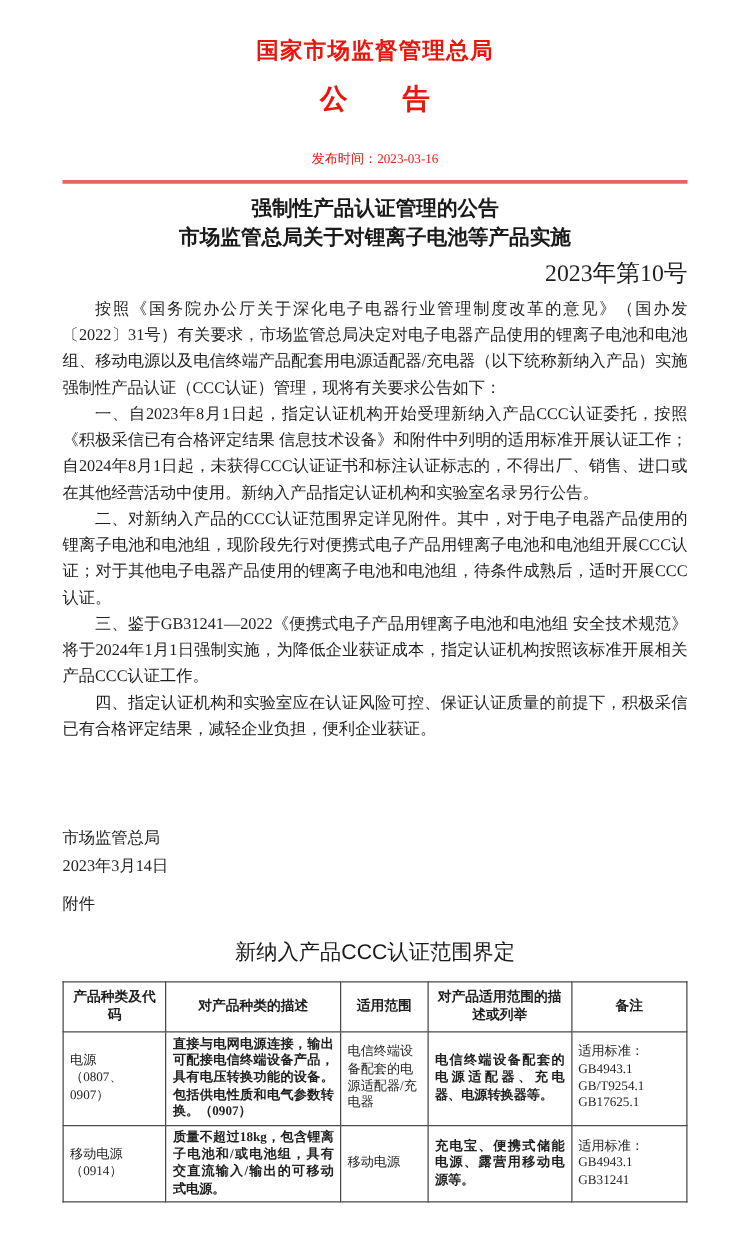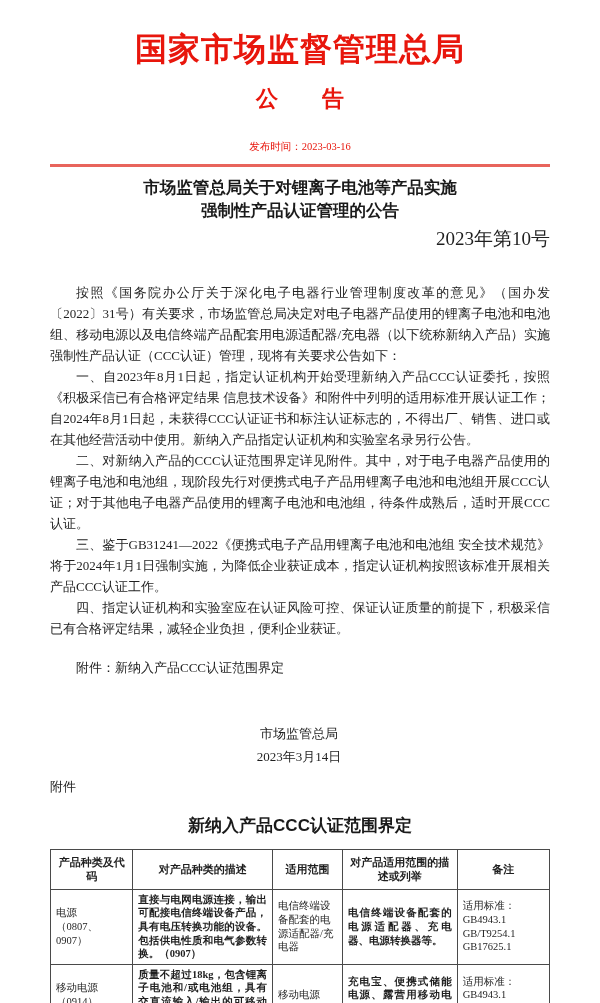--- a/index.html
+++ b/index.html
@@ -14,21 +14,21 @@
     color: #1f1f1f;
   }
   .inner { padding: 28px 50px 0 50px; }
 
   
   .agency {
     text-align: center;
     color: #e8160c;
     font-family: "Liberation Sans", sans-serif;
     font-weight: bold;
-    font-size: 32px;
+    font-size: 18px;
     letter-spacing: 1px;
   }
   .doc-type {
     margin-top: 12px;
     text-align: center;
     color: #e8160c;
     font-family: Liberation Mono, monospace;
     font-weight: bold;
     font-size: 22px;
     white-space: pre-wrap;
@@ -56,51 +56,51 @@
     line-height: 23px;
     color: #1a1a1a;
   }
   .doc-number {
     margin-top: 4px;
     text-align: right;
     font-size: 19px;
   }
 
   
-  .body-text { margin-top: 30px; }
+  .body-text { margin-top: 4px; }
   .body-text p {
     font-size: 13px;
     line-height: 21px;
     text-align: justify;
     text-indent: 2em;
   }
   .attachment-note {
     margin-top: 18px;
     font-size: 13px;
     line-height: 21px;
     text-indent: 2em;
   }
   .signature {
-    margin-top: 44px;
-    text-align: center;
+    margin-top: 65px;
+    text-align: left;
     font-size: 13px;
     line-height: 23px;
     padding-right: 2px;
   }
 
   
   .appendix-label {
     margin-top: 10px;
     font-size: 13px;
   }
   .appendix-title {
     margin-top: 18px;
     text-align: center;
     font-family: "Liberation Sans", sans-serif;
-    font-weight: bold;
+    font-weight: normal;
     font-size: 17px;
     color: #1a1a1a;
   }
   table.ccc {
     margin-top: 12px;
     width: 100%;
     border-collapse: collapse;
     table-layout: fixed;
     font-size: 10.5px;
     line-height: 1.3;
@@ -127,34 +127,33 @@
 
 <div class="page">
   <div class="inner">
 
     <div class="agency">国家市场监督管理总局</div>
     <div class="doc-type">公　　告</div>
     <div class="publish-time">发布时间：2023-03-16</div>
     <div class="red-divider"></div>
 
     <div class="notice-title">
+      <div>强制性产品认证管理的公告</div>
       <div>市场监管总局关于对锂离子电池等产品实施</div>
-      <div>强制性产品认证管理的公告</div>
     </div>
     <div class="doc-number">2023年第10号</div>
 
     <div class="body-text">
       <p>按照《国务院办公厅关于深化电子电器行业管理制度改革的意见》（国办发〔2022〕31号）有关要求，市场监管总局决定对电子电器产品使用的锂离子电池和电池组、移动电源以及电信终端产品配套用电源适配器/充电器（以下统称新纳入产品）实施强制性产品认证（CCC认证）管理，现将有关要求公告如下：</p>
       <p>一、自2023年8月1日起，指定认证机构开始受理新纳入产品CCC认证委托，按照《积极采信已有合格评定结果 信息技术设备》和附件中列明的适用标准开展认证工作；自2024年8月1日起，未获得CCC认证证书和标注认证标志的，不得出厂、销售、进口或在其他经营活动中使用。新纳入产品指定认证机构和实验室名录另行公告。</p>
       <p>二、对新纳入产品的CCC认证范围界定详见附件。其中，对于电子电器产品使用的锂离子电池和电池组，现阶段先行对便携式电子产品用锂离子电池和电池组开展CCC认证；对于其他电子电器产品使用的锂离子电池和电池组，待条件成熟后，适时开展CCC认证。</p>
       <p>三、鉴于GB31241—2022《便携式电子产品用锂离子电池和电池组 安全技术规范》将于2024年1月1日强制实施，为降低企业获证成本，指定认证机构按照该标准开展相关产品CCC认证工作。</p>
       <p>四、指定认证机构和实验室应在认证风险可控、保证认证质量的前提下，积极采信已有合格评定结果，减轻企业负担，便利企业获证。</p>
     </div>
 
-    <div class="attachment-note">附件：新纳入产品CCC认证范围界定</div>
 
     <div class="signature">
       <div>市场监管总局</div>
       <div>2023年3月14日</div>
     </div>
 
     <div class="appendix-label">附件</div>
     <div class="appendix-title">新纳入产品CCC认证范围界定</div>
 
     <table class="ccc">

